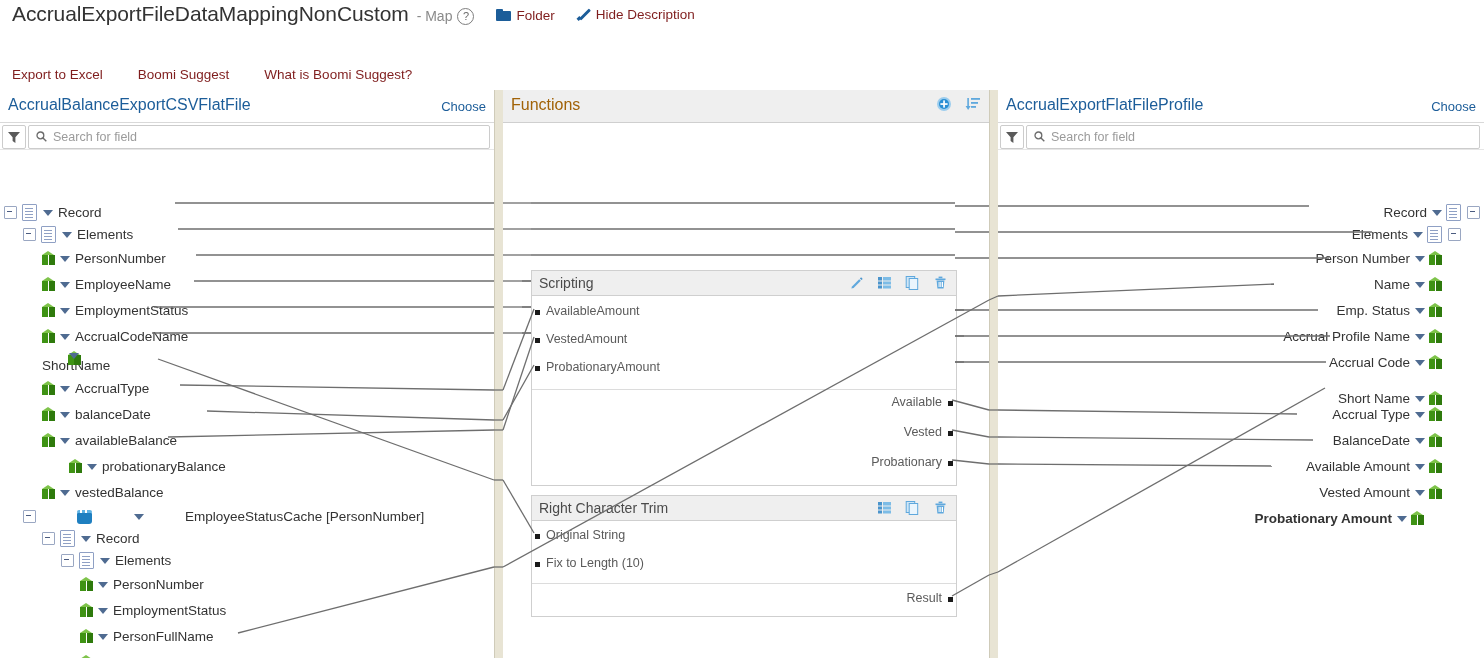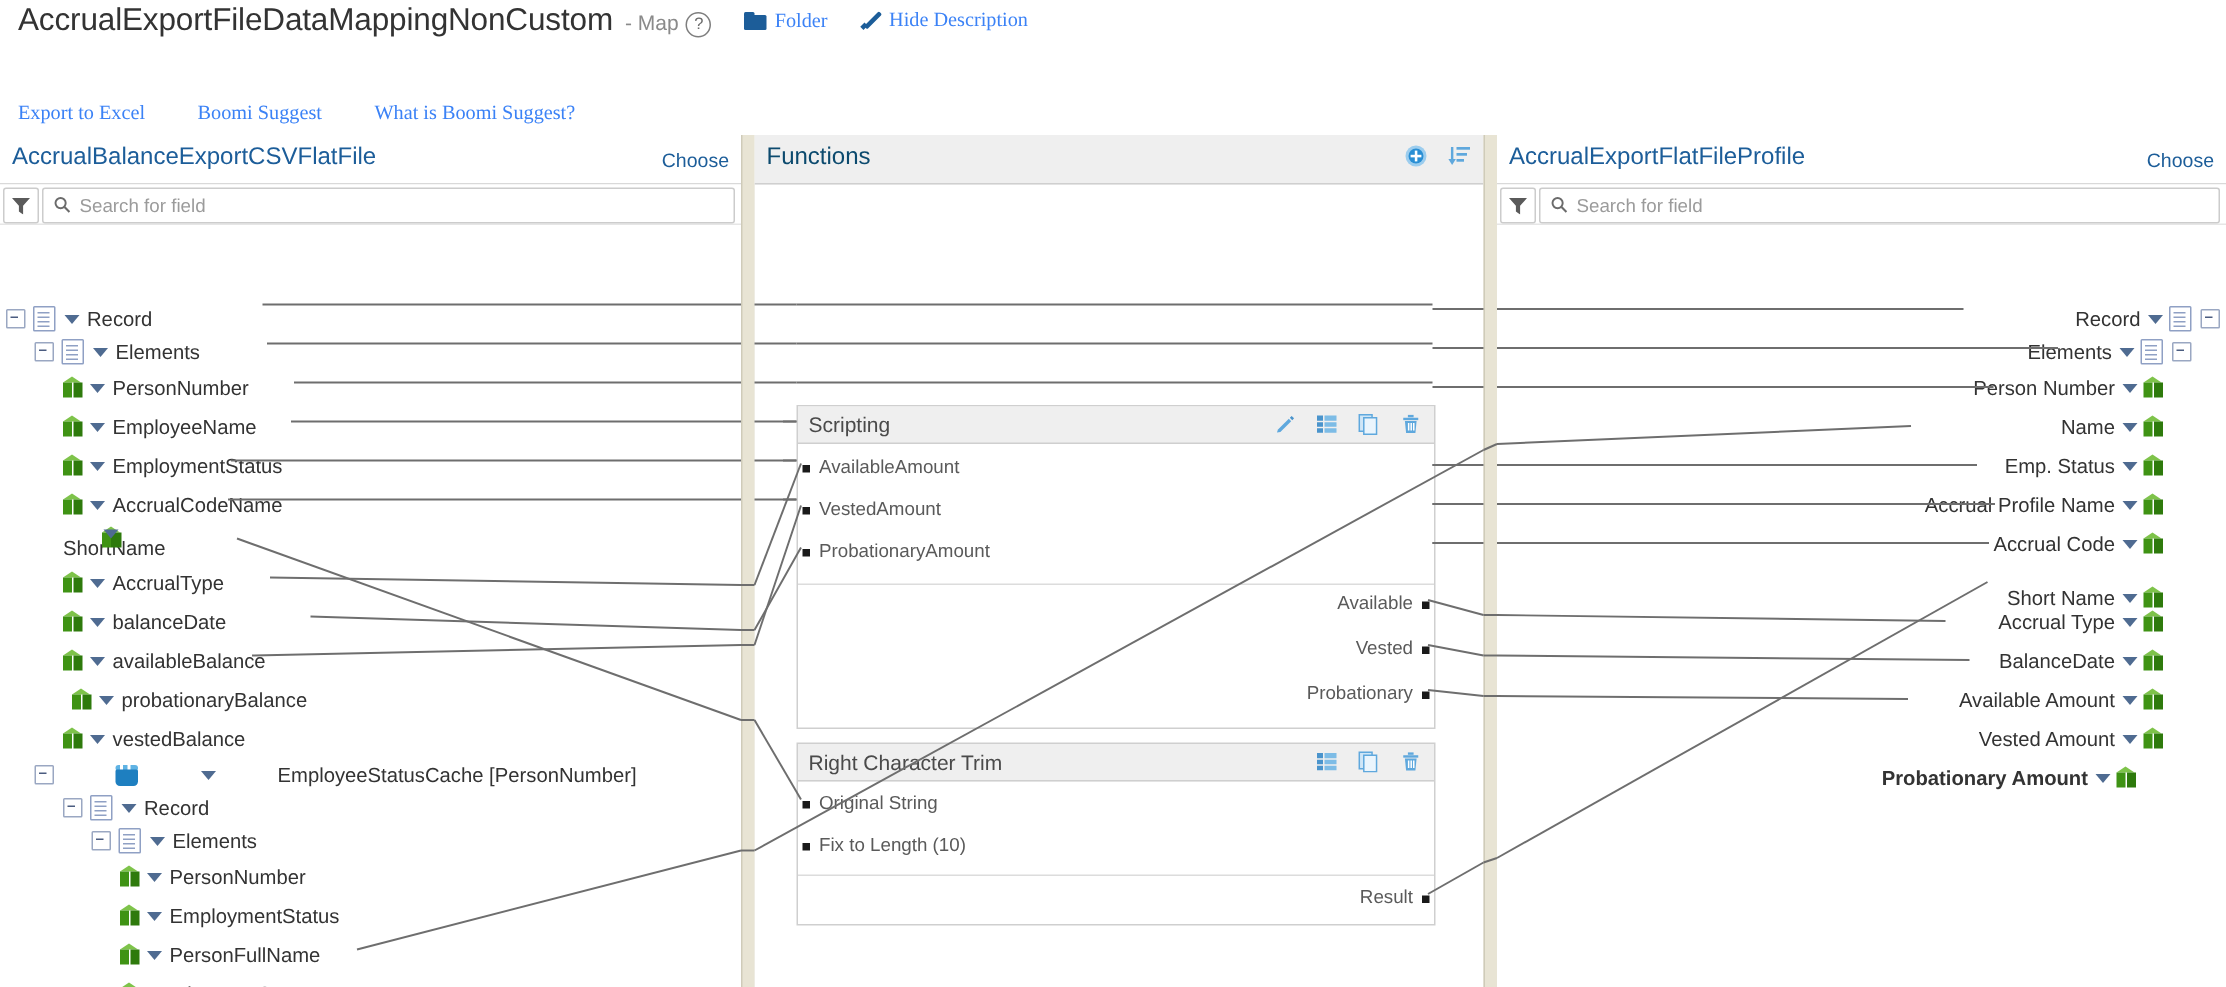--- a/index.html
+++ b/index.html
@@ -12,21 +12,21 @@
   }
   .page{position:relative;width:1484px;height:512px;}
 
   
   .hdr{position:absolute;left:0;top:0;width:1484px;height:88px;background:#fff;}
   .hdr-row1{position:absolute;left:12px;top:2px;display:flex;align-items:baseline;gap:0px;}
   .title{font-size:21px;color:#333;font-weight:400;letter-spacing:-.1px;}
   .sub-map{font-size:14px;color:#8a8a8a;margin-left:8px;}
   .qmark{display:inline-block;width:15px;height:15px;border:1px solid #7e7e7e;border-radius:50%;
          font-size:11px;line-height:15px;text-align:center;color:#6b6b6b;margin-left:5px;position:relative;top:-1px;}
-  .hlink{font-size:13.5px;color:#3b82f6;text-decoration:none;cursor:pointer;font-family:Liberation Serif, serif;}
+  .hlink{font-size:13.5px;color:#7f1d1d;text-decoration:none;cursor:pointer;}
   .hdr-act{margin-left:22px;display:inline-flex;align-items:center;gap:5px;}
   .folder-ico{display:inline-block;width:15px;height:12px;position:relative;}
   .folder-ico:before{content:"";position:absolute;left:0;top:2px;width:15px;height:10px;background:#1c5d99;border-radius:1px;}
   .folder-ico:after{content:"";position:absolute;left:0;top:0px;width:7px;height:3px;background:#1c5d99;border-radius:1px 1px 0 0;}
   .pencil-ico{display:inline-block;width:14px;height:14px;position:relative;}
   .pencil-ico:before{content:"";position:absolute;left:1px;top:6px;width:14px;height:3px;background:#1c5d99;
         transform:rotate(-45deg);border-radius:1px;}
   .pencil-ico:after{content:"";position:absolute;left:0px;top:10px;width:4px;height:3px;background:#1c5d99;
         transform:rotate(-45deg);}
   .desc{position:absolute;left:12px;top:35px;font-size:13.5px;color:#333;white-space:nowrap;}
@@ -38,21 +38,21 @@
   .panel{position:absolute;top:90px;height:568px;background:#fff;overflow:hidden;}
   .panel-left{left:0;width:494px;border-right:1px solid #e3e1d6;}
   .splitL{position:absolute;left:494px;top:90px;width:8px;height:568px;background:#e8e4d4;border-left:1px solid #cfcbb9;border-right:1px solid #cfcbb9;}
   .panel-mid{left:503px;width:486px;}
   .splitR{position:absolute;left:989px;top:90px;width:8px;height:568px;background:#e8e4d4;border-left:1px solid #cfcbb9;border-right:1px solid #cfcbb9;}
   .panel-right{left:998px;width:486px;}
 
   .panel-head{position:relative;height:32px;border-bottom:1px solid #d9d9d9;background:#fff;}
   .panel-head.fx{background:#efefef;border-bottom:1px solid #cfcfcf;}
   .panel-title{position:absolute;left:8px;top:6px;font-size:16px;color:#1c5d99;}
-  .panel-title.dark{color:#0c4a6e;}
+  .panel-title.dark{color:#a16207;}
   .panel-choose{position:absolute;right:8px;top:9px;font-size:13px;color:#1c5d99;cursor:pointer;}
   .fx-actions{position:absolute;right:8px;top:6px;display:flex;gap:13px;align-items:center;}
 
   
   .searchbar{position:relative;height:26px;border-bottom:1px solid #e6e6e6;background:#fff;}
   .filter-btn{position:absolute;left:2px;top:2px;width:22px;height:22px;border:1px solid #cccccc;background:#fff;border-radius:2px;}
   .funnel{position:absolute;left:5px;top:6px;width:12px;height:11px;}
   .search-field{position:absolute;left:28px;top:2px;right:4px;height:22px;border:1px solid #cccccc;border-radius:2px;background:#fff;}
   .search-field.rp{left:28px;right:4px;}
   .mag{position:absolute;left:7px;top:5px;width:11px;height:11px;}
@@ -227,21 +227,21 @@
         <div class="trow" style="left: 42px; top: 279px;">
           <span style="display:inline-block;width:0px"></span>
           <span class="cube">
             <span class="top"></span>
             <span class="lft"></span>
             <span class="rgt"></span>
           </span>
           <span class="caret"></span>
           <span class="tlabel">availableBalance</span>
         </div>
-        <div class="trow" style="left: 36px; top: 305px; padding-left: 12px;">
+        <div class="trow" style="left: 57px; top: 305px; padding-left: 12px;">
           <span style="display:inline-block;width:0px"></span>
           <span class="cube">
             <span class="top"></span>
             <span class="lft"></span>
             <span class="rgt"></span>
           </span>
           <span class="caret"></span>
           <span class="tlabel">probationaryBalance</span>
         </div>
         <div class="trow" style="left: 42px; top: 331px;">

